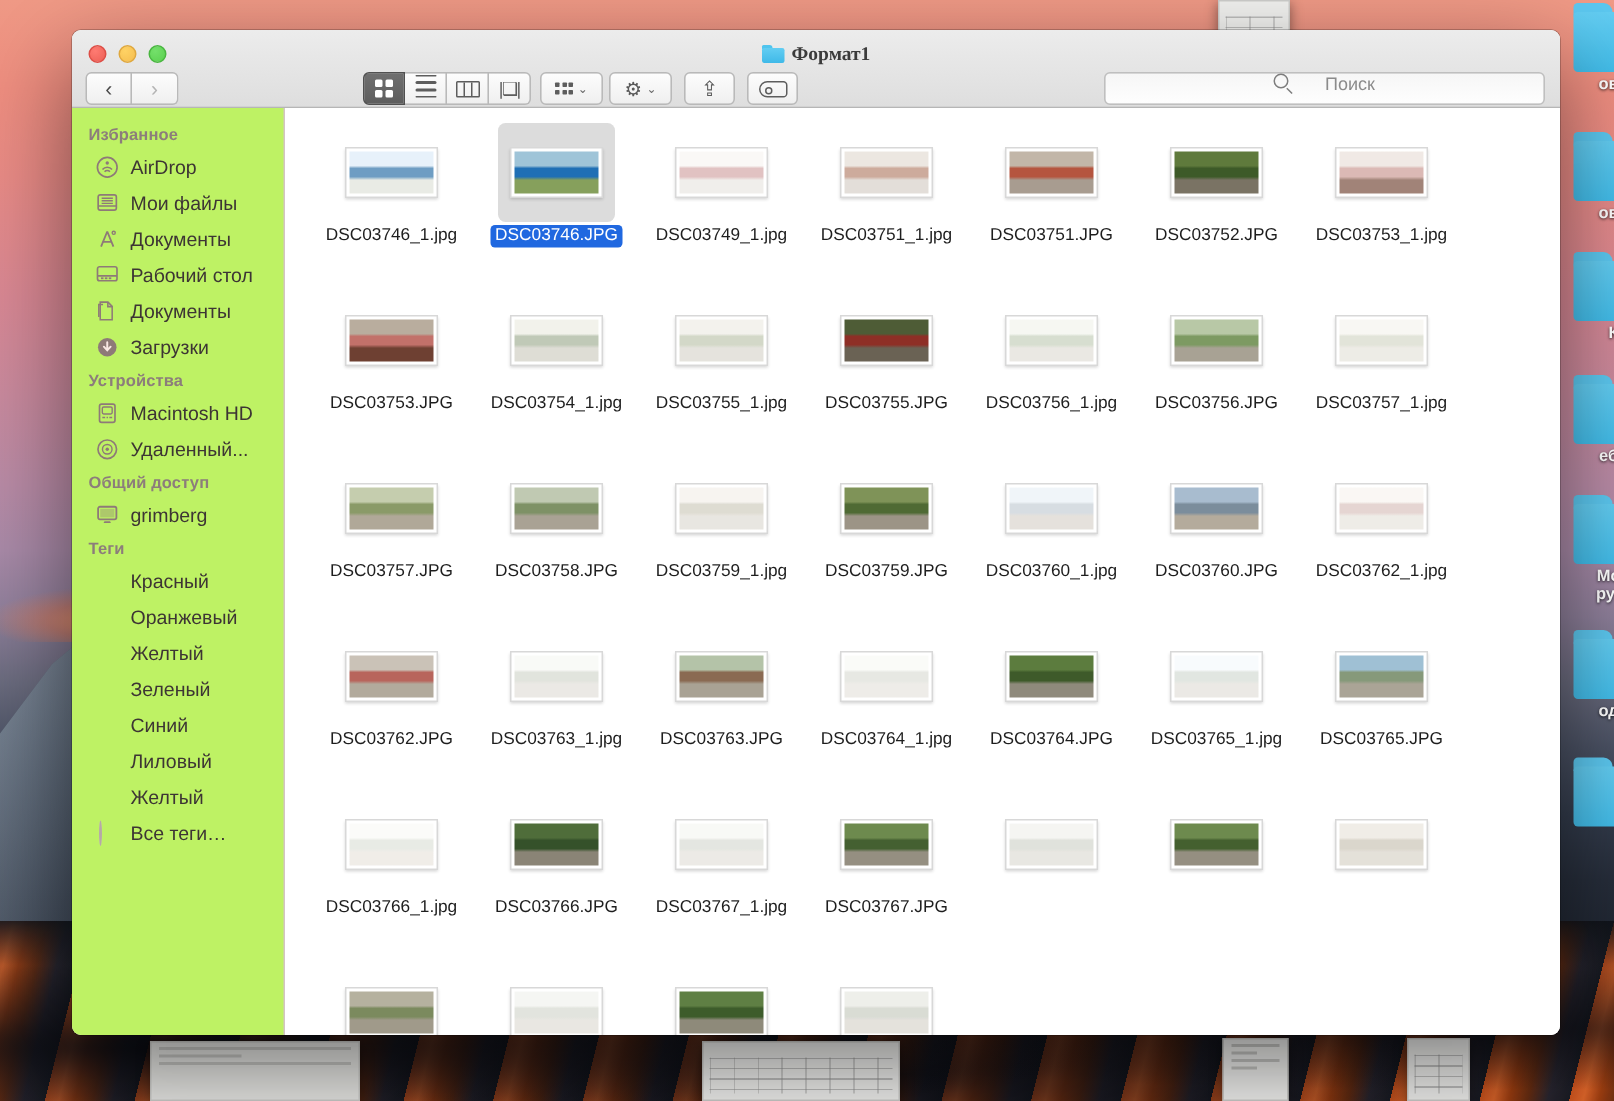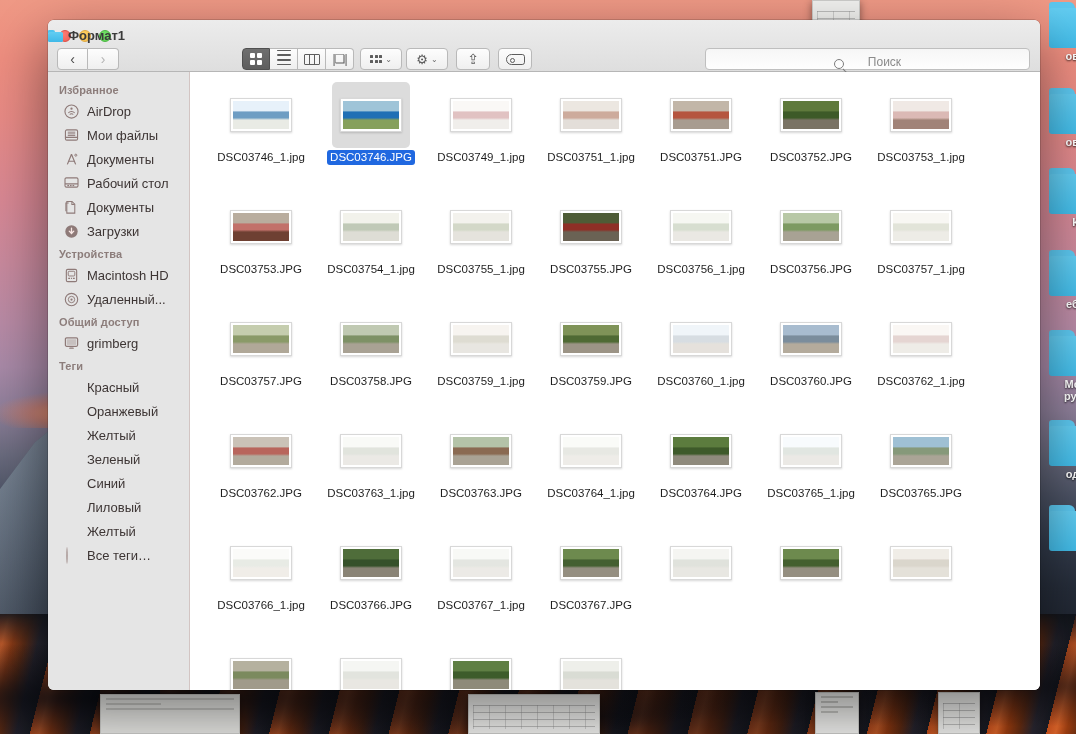--- a/index.html
+++ b/index.html
@@ -115,21 +115,21 @@
   
   #toolbar {
     height: 52px; flex: none;
     background: linear-gradient(to bottom, #ececec 0%, #dedede 100%);
     border-bottom: 1px solid #b6b6b6;
     position: relative;
   }
   #titlebar-title {
     position: absolute; left: 0; right: 0; top: 8px;
     text-align: center; font-size: 13px; color: #3b3b3b; font-weight: bold;
-    display: flex; align-items: center; justify-content: flex-start; gap: 5px;
+    display: flex; align-items: center; justify-content: center; gap: 5px; font-family: Liberation Serif, serif;
   }
   .title-folder {
     width: 15px; height: 12px; position: relative; display: inline-block;
   }
   .title-folder .t { position: absolute; left:0; top:0; width:7px; height:3px; background:#4fc4ee; border-radius:1px 2px 0 0;}
   .title-folder .b { position: absolute; left:0; top:2px; width:15px; height:10px; background: linear-gradient(to bottom,#62cdf2,#3fb9e8); border-radius:1.5px;}
 
   #traffic { position: absolute; left: 11px; top: 10px; display: flex; gap: 8px; }
   .tl { width: 12px; height: 12px; border-radius: 50%; }
   .tl.r { background: radial-gradient(circle at 35% 30%, #ff7b72, #ec5f56); border:.5px solid #dd4e46; }
@@ -183,36 +183,36 @@
     width:19px; height:11px; border:1.3px solid #5d5d5d; border-radius:6px 3px 3px 6px;
     position:relative;
   }
   .ic-tag::before{
     content:""; position:absolute; left:3px; top:3.6px; width:3px;height:3px;
     border:1.2px solid #5d5d5d; border-radius:50%;
   }
 
   #searchfield {
     position: absolute; right: 10px; top: 28px;
-    width: 325px; height: 22px;
+    width: 294px; height: 22px;
     background: linear-gradient(to bottom,#f6f6f6,#fefefe);
     border: 1px solid #bfbfbf; border-radius: 4px;
-    display: flex; align-items: flex-end; justify-content: center; gap: 24px;
+    display: flex; align-items: flex-start; justify-content: center; gap: 24px;
   }
   .magnifier { width:10px; height:10px; border:1.4px solid #7d7d7d; border-radius:50%; position:relative; }
   .magnifier::after{content:"";position:absolute;right:-4px;bottom:-3px;width:5px;height:1.4px;background:#7d7d7d;transform:rotate(45deg);}
   #search-ph { font-size:12px; color:#8b8b8b; }
 
   
   #wbody { flex: 1; display: flex; min-height: 0; }
 
   
   #sidebar {
     width: 142px; flex: none;
-    background: #e5e5e5;
+    background: #bef264;
     border-right: 1px solid #d3c5c3;
     padding-top: 7px;
     overflow: hidden;
   }
   .sb-header {
     font-size: 11px; color: #8c7d7b; font-weight: bold;
     padding: 5px 0 3px 11px; letter-spacing: .1px;
   }
   .sb-item {
     display: flex; align-items: center; gap: 7px;

